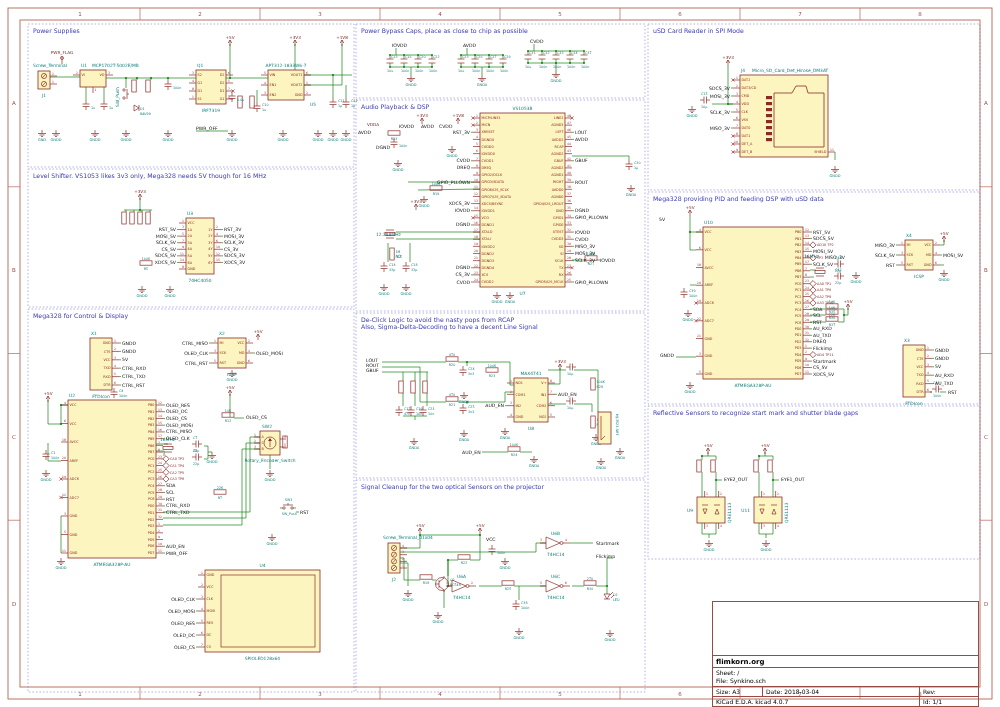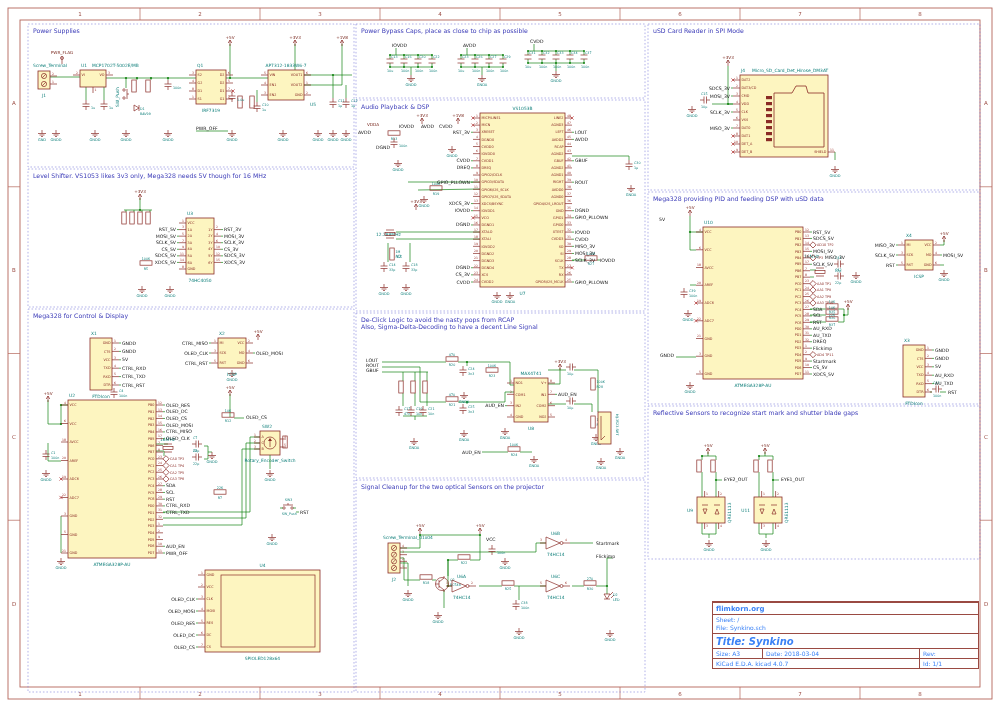--- a/index.html
+++ b/index.html
@@ -16,22 +16,22 @@
   .tn{fill:#141414;font-size:4.6px}
   .tf{fill:#12807c;font-size:4.4px}
   .tf3{fill:#12807c;font-size:3.3px}
   .tpw{fill:#7a2a20;font-size:4.2px}
   .tno{fill:#3c3cb8;font-size:6.2px}
   .tpin{fill:#a03830;font-size:3.1px}
   .tnm{fill:#8a2b26;font-size:3.4px}
   .tfr{fill:#9a4a42;font-size:5.5px}
   .tgnd{fill:#12807c;font-size:3.6px}
   .jx{stroke:#b03030;stroke-width:.7}
-  #titleblock{position:absolute;left:712px;top:601px;width:267px;height:68px;
-    border:1px solid #9a4a42;color:#3b82f6;display:flex;flex-direction:column;box-sizing:border-box}
+  #titleblock{position:absolute;left:712px;top:601px;width:267px;height:106px;
+    border:1px solid #9a4a42;color:#000000;display:flex;flex-direction:column;box-sizing:border-box}
   #titleblock .row{border-top:1px solid #9a4a42;padding:0 3px;display:flex;align-items:center}
   #titleblock .r0{flex:1 1 auto;border-top:none}
   #titleblock .logo{font-weight:bold;font-size:7px;height:11px}
   #titleblock .sm{font-size:6px;height:9px}
   #titleblock .two{flex-direction:column;align-items:flex-start;justify-content:center;height:16px;padding:1px 3px}
   #titleblock .ttl{font-weight:bold;font-style:italic;font-size:10px;height:14px}
   #titleblock .cells{padding:0;height:9px}
   #titleblock .c{font-size:6px;padding:0 3px;height:100%;display:flex;align-items:center;box-sizing:border-box}
   #titleblock .cb{border-left:1px solid #9a4a42}
 </style>
@@ -2405,21 +2405,20 @@
       </g>
     </svg>
 
   <div id="titleblock">
     <div class="row r0"></div>
     <div class="row logo">flimkorn.org</div>
     <div class="row two">
       <div class="sm">Sheet: /</div>
       <div class="sm">File: Synkino.sch</div>
     </div>
-    <div class="row ttl">Title: Synkino</div>
     <div class="row cells">
       <div class="c" style="width:49px">Size: A3</div>
       <div class="c cb" style="width:157px">Date: 2018-03-04</div>
       <div class="c cb" style="flex:1">Rev:</div>
     </div>
     <div class="row cells">
       <div class="c" style="width:206px">KiCad E.D.A.  kicad 4.0.7</div>
       <div class="c cb" style="flex:1">Id: 1/1</div>
     </div>
   </div>

